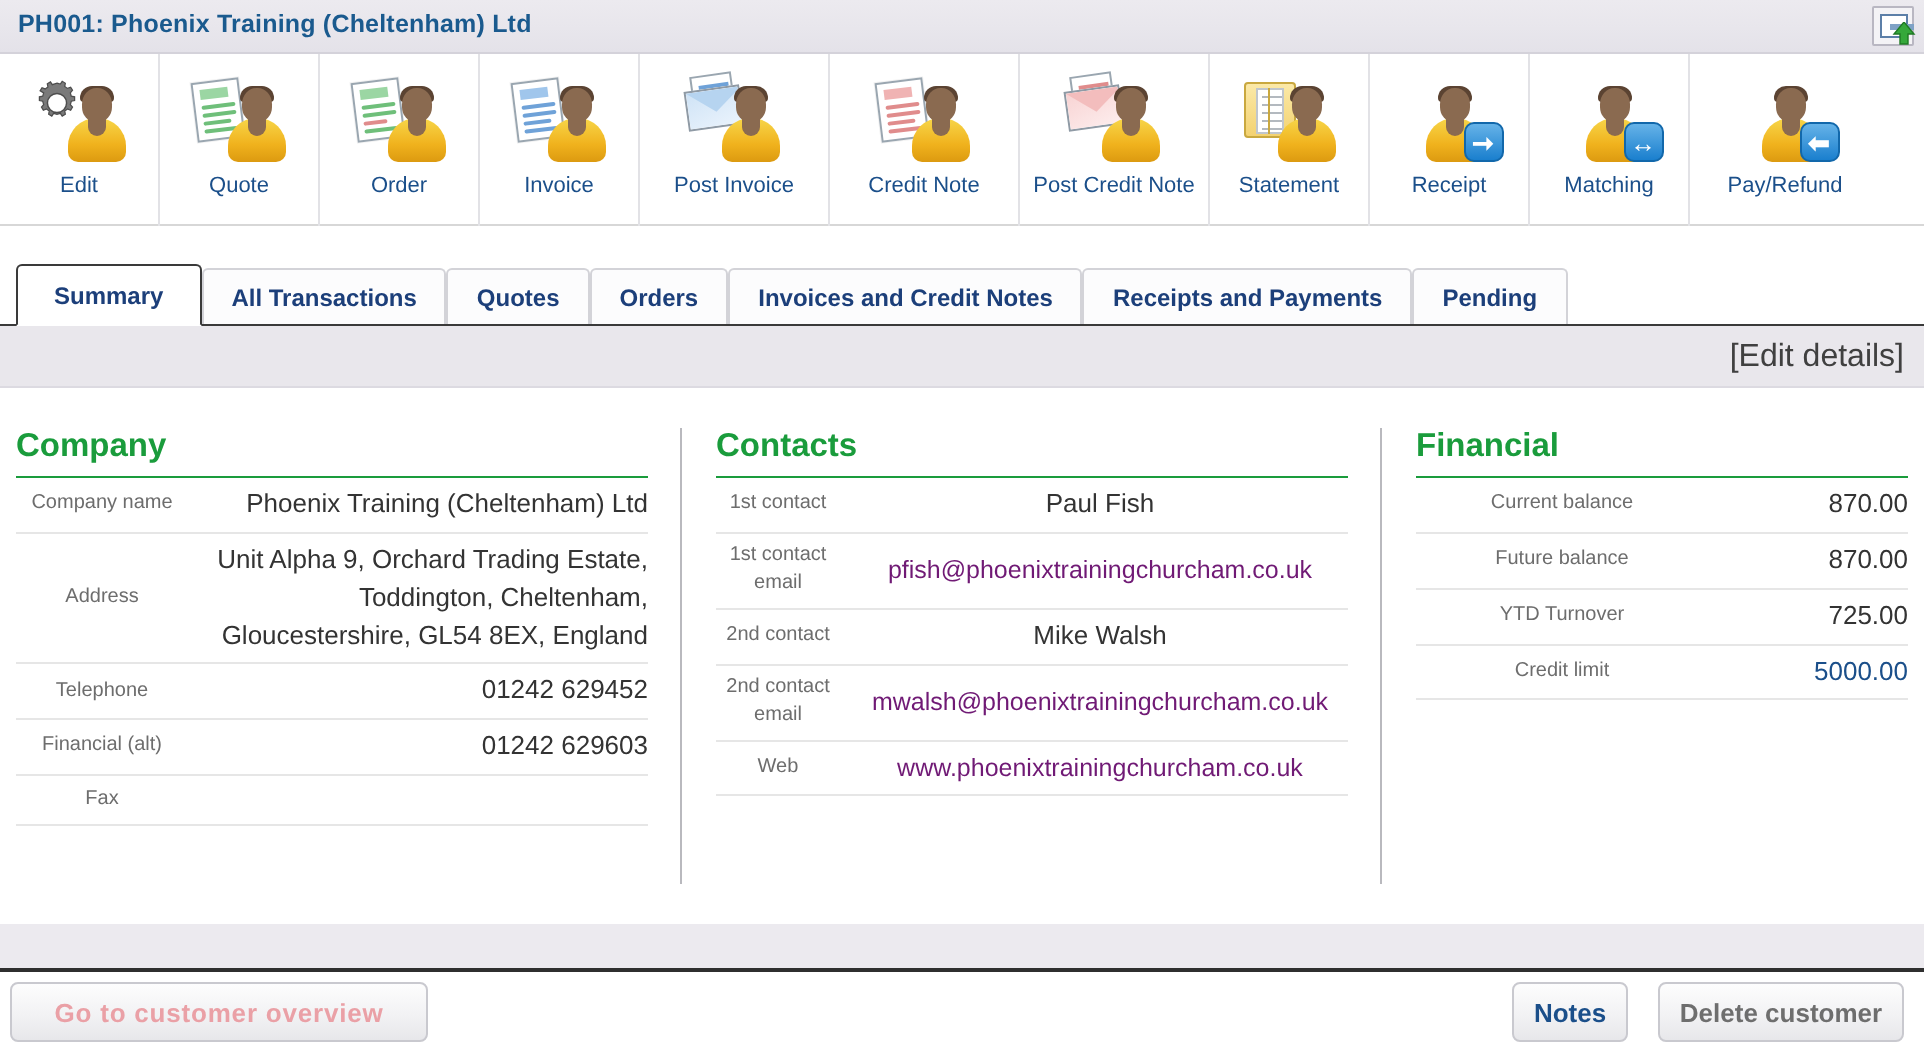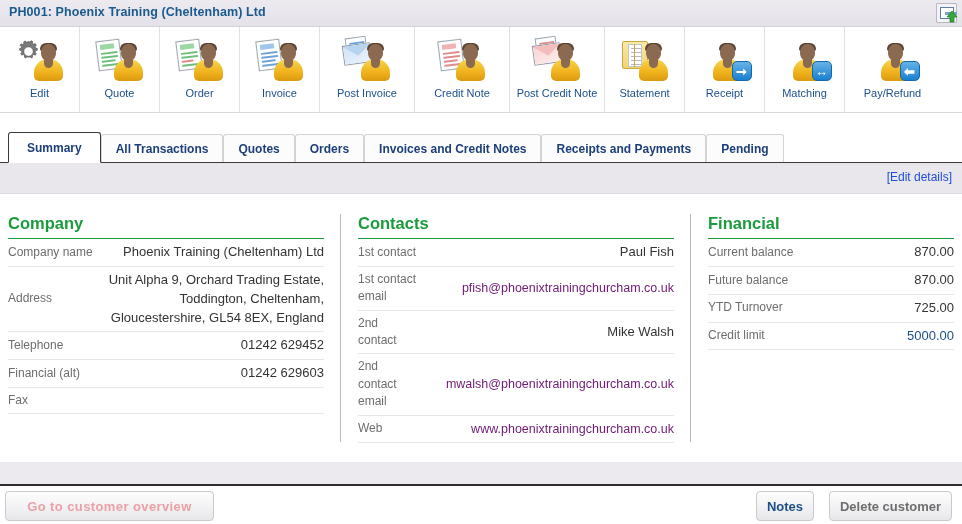--- a/index.html
+++ b/index.html
@@ -184,21 +184,21 @@
   }
 
   
   .subbar {
     position: absolute; left: 0; top: 163px; width: 962px; height: 31px;
     background: #e9e7ec;
     border-bottom: 1px solid #dcdae1;
   }
   .edit-link {
     position: absolute; right: 10px; top: 7px;
-    font-size: 12px; color: #1d4ed8; cursor: pointer;
+    font-size: 16px; color: #404040; cursor: pointer;
   }
 
   
   .content {
     position: absolute; left: 0; top: 194px; width: 962px; height: 268px;
     background: #ffffff;
   }
   .vsep {
     position: absolute; top: 20px; width: 1px; height: 228px; background: #b9b9be;
   }
@@ -215,32 +215,32 @@
     padding-bottom: 5px; margin-bottom: 0;
     border-bottom: 1px solid #1a9c3c;
   }
   .rows { width: 100%; }
   .row {
     display: flex; align-items: center;
     border-bottom: 1px solid #e6e6e6;
     min-height: 25px; padding: 4px 0;
   }
   .row .k {
-    font-size: 12px; color: #6d6d6d; flex: 0 0 auto; line-height: 1.45;
+    font-size: 10px; color: #6d6d6d; flex: 0 0 auto; line-height: 1.45; text-align: center;
   }
   .row .v {
     flex: 1 1 auto; font-size: 13px; color: #333333; text-align: right;
     line-height: 1.45; padding-left: 8px;
   }
 
   
   .panel.company .row .k  { width: 86px; }
   .panel.contacts .row .k { width: 62px; }
-  .panel.financial .row .k{ width: 130px; }
-  .panel.contacts .row .v { text-align: right; padding-left: 6px; }
+  .panel.financial .row .k{ width: 130px; margin-left: 8px; }
+  .panel.contacts .row .v { text-align: center; padding-left: 6px; }
   .panel.contacts .row .v.link { color: #701a75; cursor: pointer; font-size: 12.5px; }
   .panel.financial .row { min-height: 23px; }
   .panel.financial .row .v { font-size: 13px; }
   .panel.financial .row .v.hl { color: #1b4f8a; }
 
   
   .footer-band {
     position: absolute; left: 0; top: 462px; width: 962px; height: 22px;
     background: #eceaef;
   }

